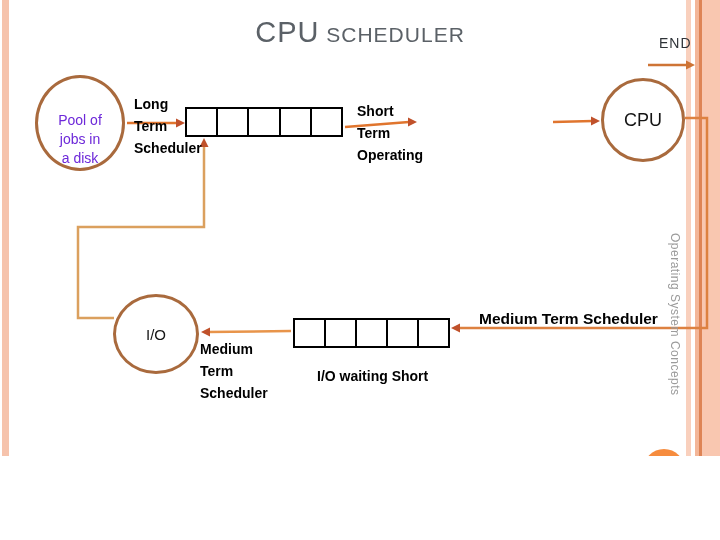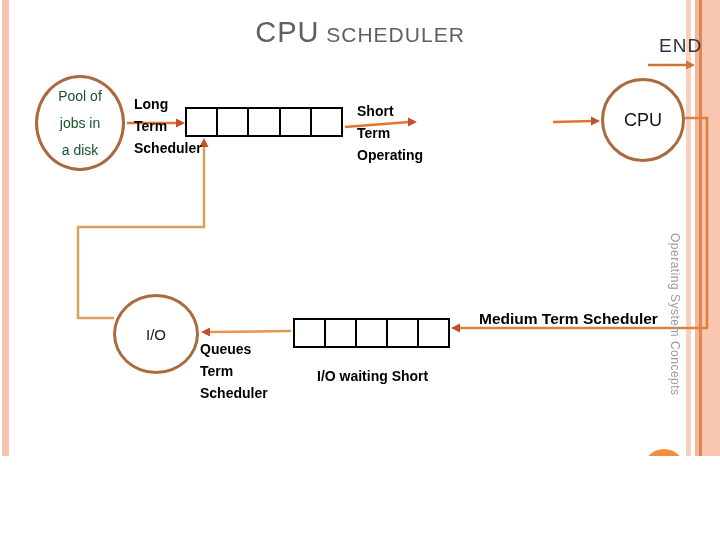--- a/index.html
+++ b/index.html
@@ -14,31 +14,31 @@
   .stripe-r2     { left:695px; width:4px;  background:#F3B698; }
   .stripe-r3     { left:699px; width:3px;  background:#DE8455; }
   .stripe-r4     { left:702px; width:18px; background:#F9C7B0; }
 
   
   .title { position:absolute; top:16px; left:360px; transform:translateX(-50%);
            color:#5B6167; white-space:nowrap; }
   .title .t-big   { font-size:29px; letter-spacing:1px; }
   .title .t-small { font-size:21px; letter-spacing:1px; }
 
-  .end-label { position:absolute; left:659px; top:35px; font-size:19px;
+  .end-label { position:absolute; left:659px; top:35px; font-size:14px;
                color:#2F3338; letter-spacing:1px; }
 
   
   .connectors { position:absolute; left:0; top:0; z-index:2; pointer-events:none; }
 
   
   .node { position:absolute; border:3px solid #A96A3D; border-radius:50%;
           background:#fff; display:flex; align-items:center; justify-content:center;
           text-align:center; z-index:3; }
-  .node-pool { left:35px; top:75px;  width:90px;  height:96px; font-size:14px; line-height:27px; color:#14532d; }
+  .node-pool { left:35px; top:75px;  width:90px;  height:96px; font-size:14px; line-height:19px; color:#6d28d9;align-items:flex-end; }
   .node-dispatcher { left:418px; top:74px; width:133px; height:96px; font-size:15px; color:#3c3c3c; }
   .node-cpu  { left:601px; top:78px; width:84px; height:84px; font-size:18px; color:#141414; }
   .node-io   { left:113px; top:294px; width:86px; height:80px; font-size:15px; color:#141414; }
 
   
   .queue { position:absolute; display:flex; border:2px solid #000; background:#fff; z-index:3; }
   .queue-ready { left:185px; top:107px; width:158px; height:30px; }
   .queue-io    { left:293px; top:318px; width:157px; height:30px; }
   .qcell { flex:1; }
   .qcell + .qcell { border-left:2px solid #000; }
@@ -141,21 +141,21 @@
       <div class="qcell"></div>
       <div class="qcell"></div>
     </div>
 
   <div class="lbl lbl-long">Long
 Term
 Scheduler</div>
   <div class="lbl lbl-short">Short
 Term
 Operating</div>
-  <div class="lbl lbl-medium-left">Queues
+  <div class="lbl lbl-medium-left">Medium
 Term
 Scheduler</div>
   <div class="lbl lbl-io-wait">I/O waiting Short</div>
   <div class="lbl lbl-medium-right">Medium Term Scheduler</div>
 
   <div class="vertical-footer">Operating System Concepts</div>
 
   <div class="orange-dot"></div>
 
 </div>

